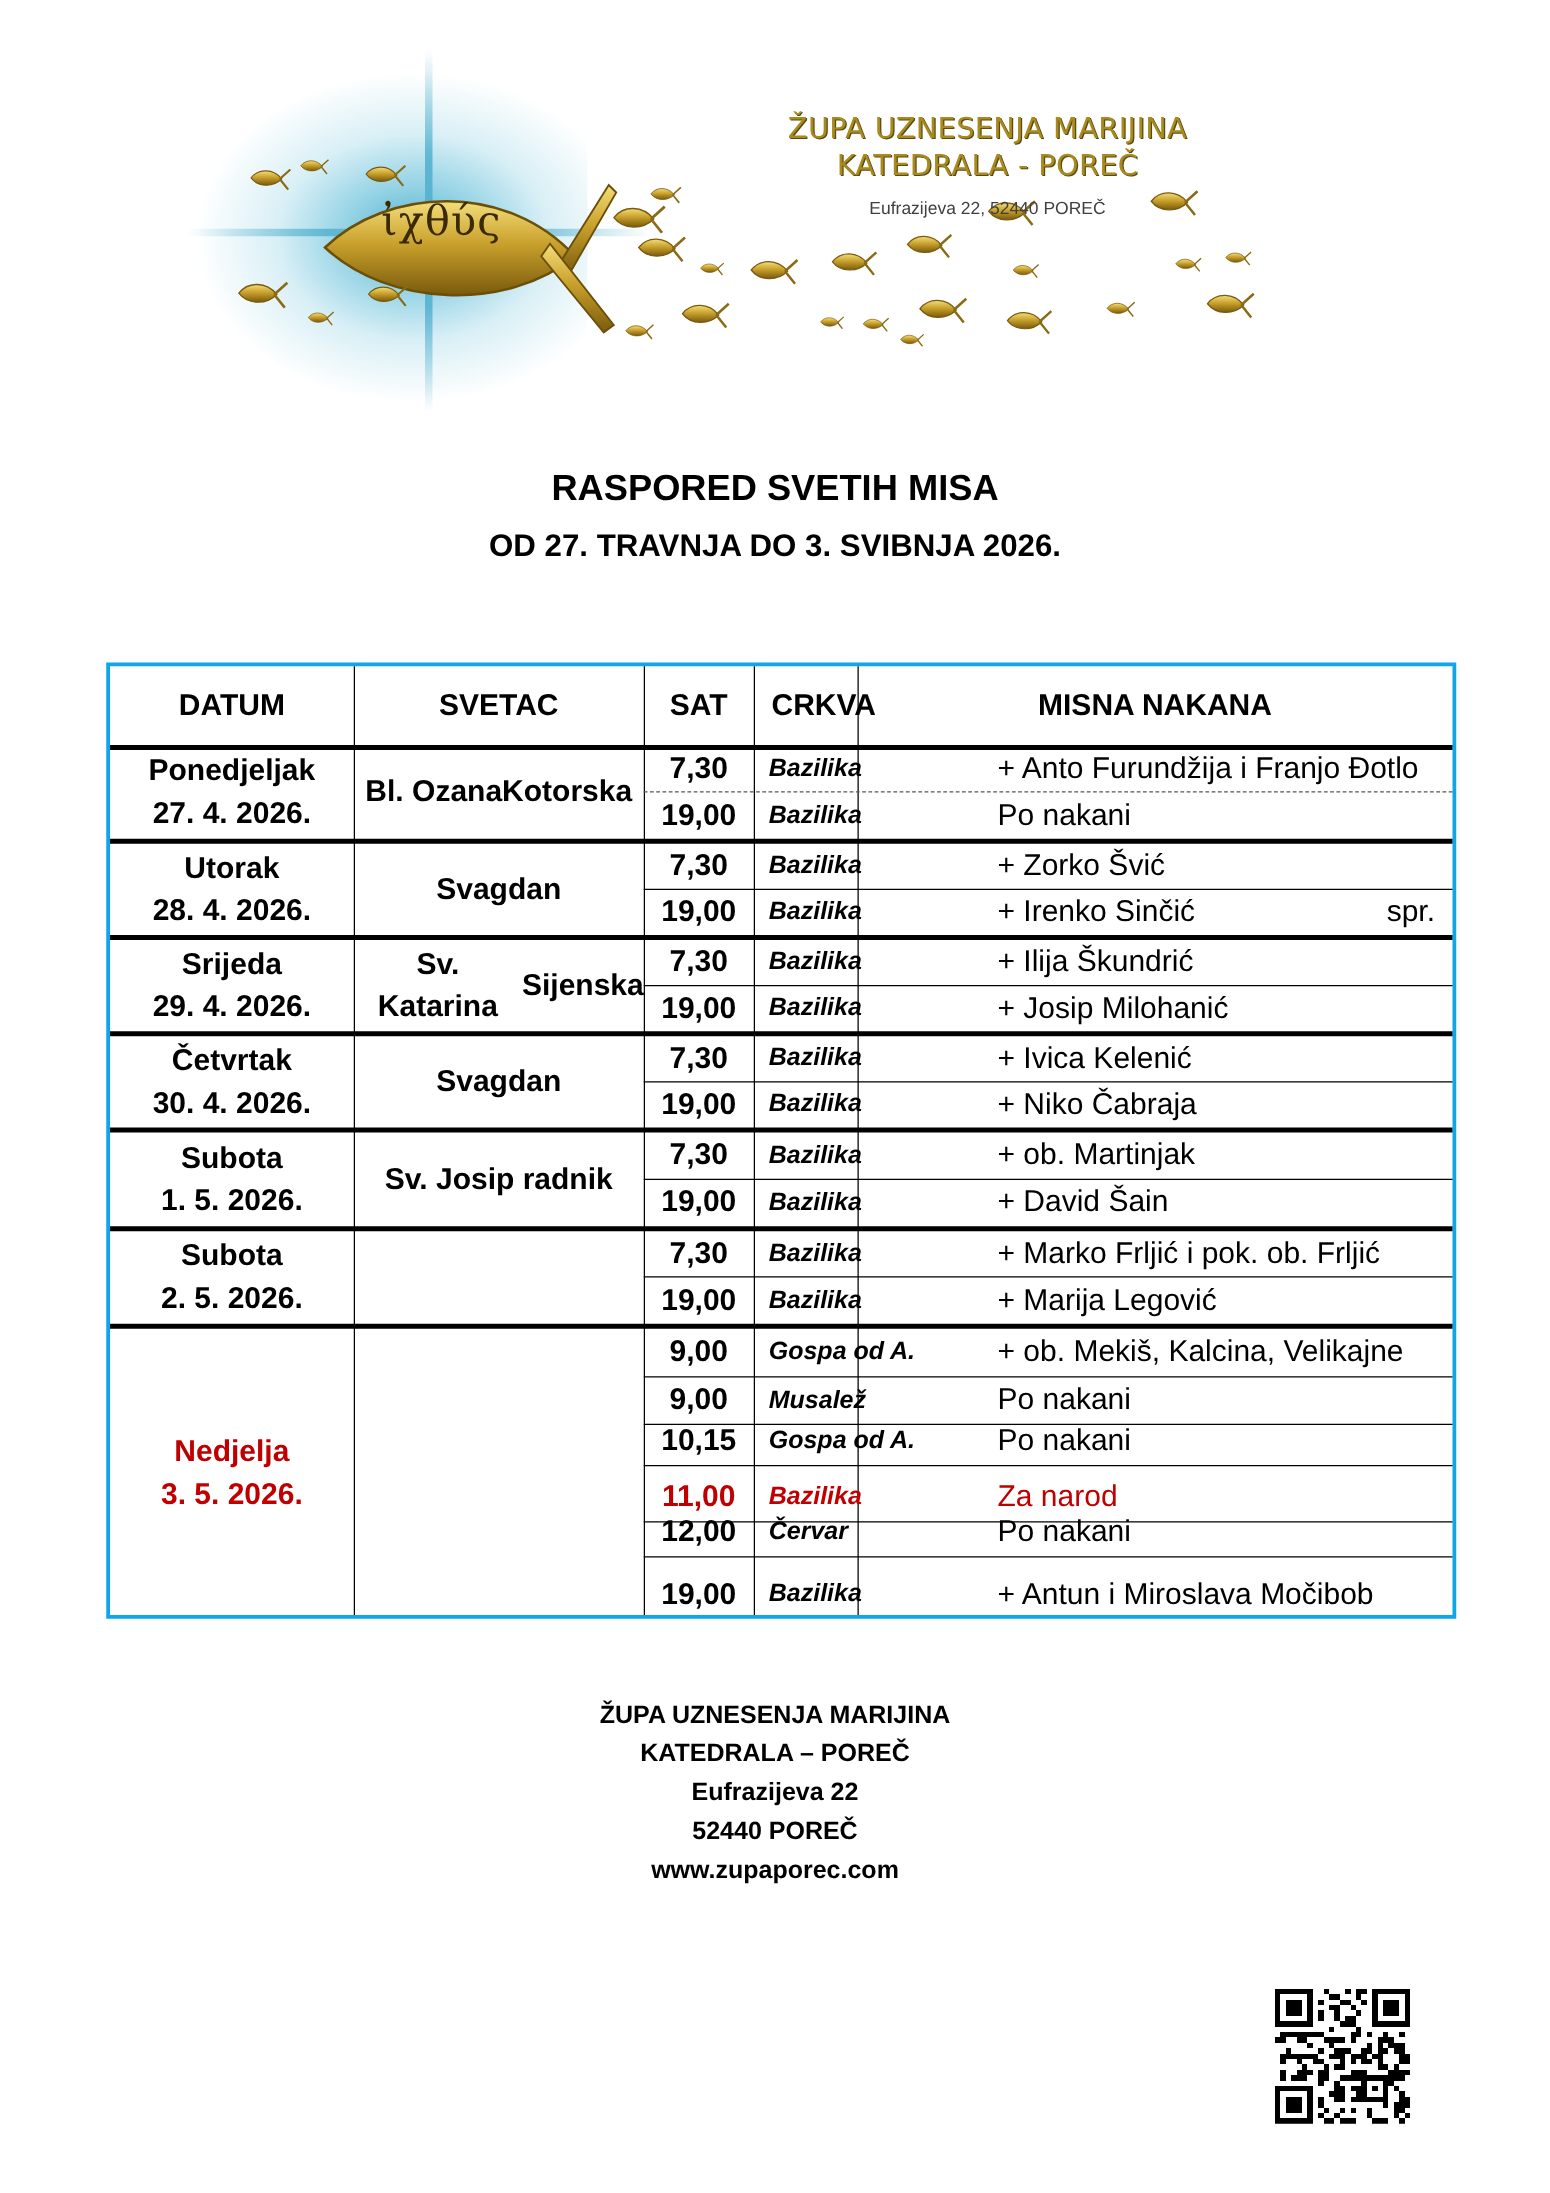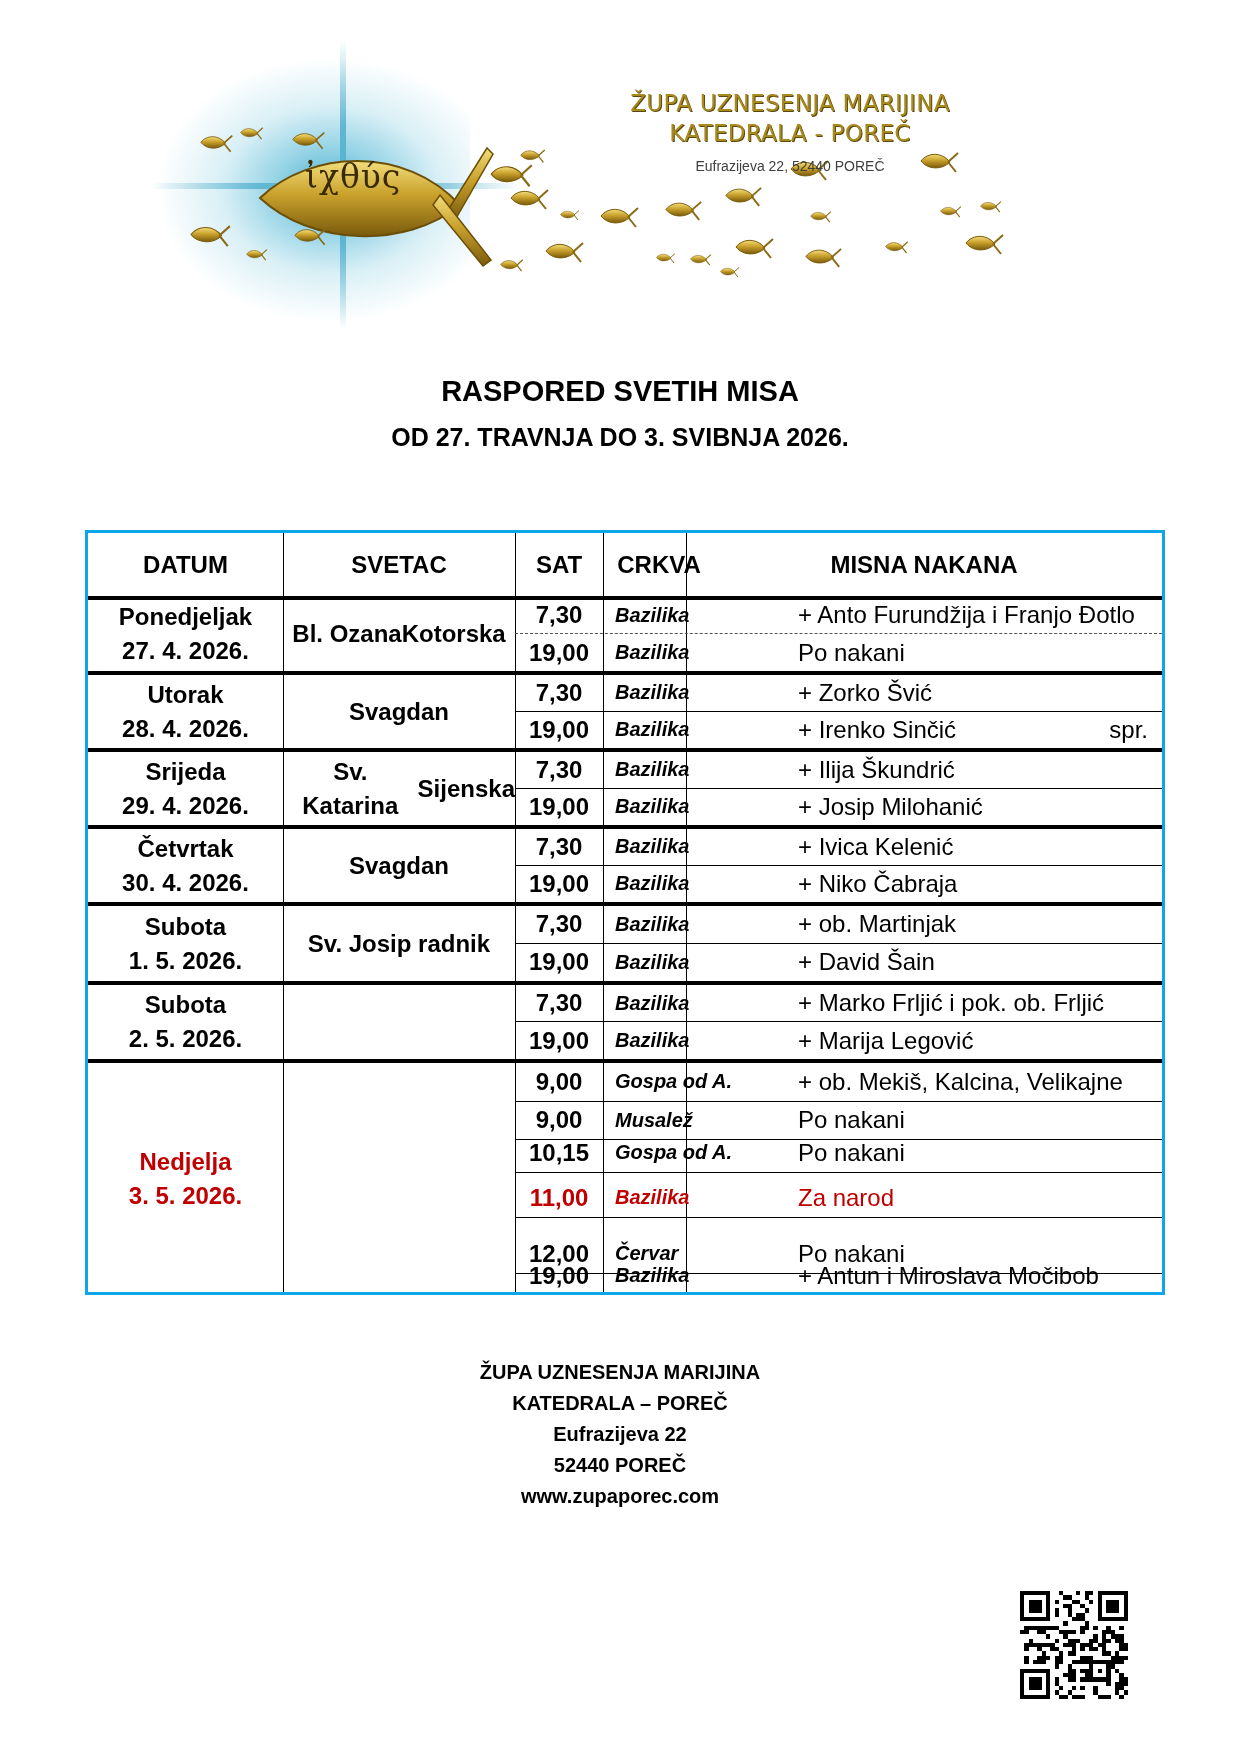--- a/index.html
+++ b/index.html
@@ -393,21 +393,21 @@
         </div>
       </div>
       <div class="mass-row line" style="top: 116px; height: 38.6667px;">
         <div class="m-time red">11,00</div>
         <div class="m-church red">Bazilika</div>
         <div class="m-intent red">
           <span>Za narod</span>
           <span></span>
         </div>
       </div>
-      <div class="mass-row line" style="top: 172px; height: 38.6667px;">
+      <div class="mass-row line" style="top: 144px; height: 38.6667px;">
         <div class="m-time">12,00</div>
         <div class="m-church">Červar</div>
         <div class="m-intent">
           <span>Po nakani</span>
           <span></span>
         </div>
       </div>
       <div class="mass-row" style="top: 193.333px; height: 38.6667px;">
         <div class="m-time">19,00</div>
         <div class="m-church">Bazilika</div>

